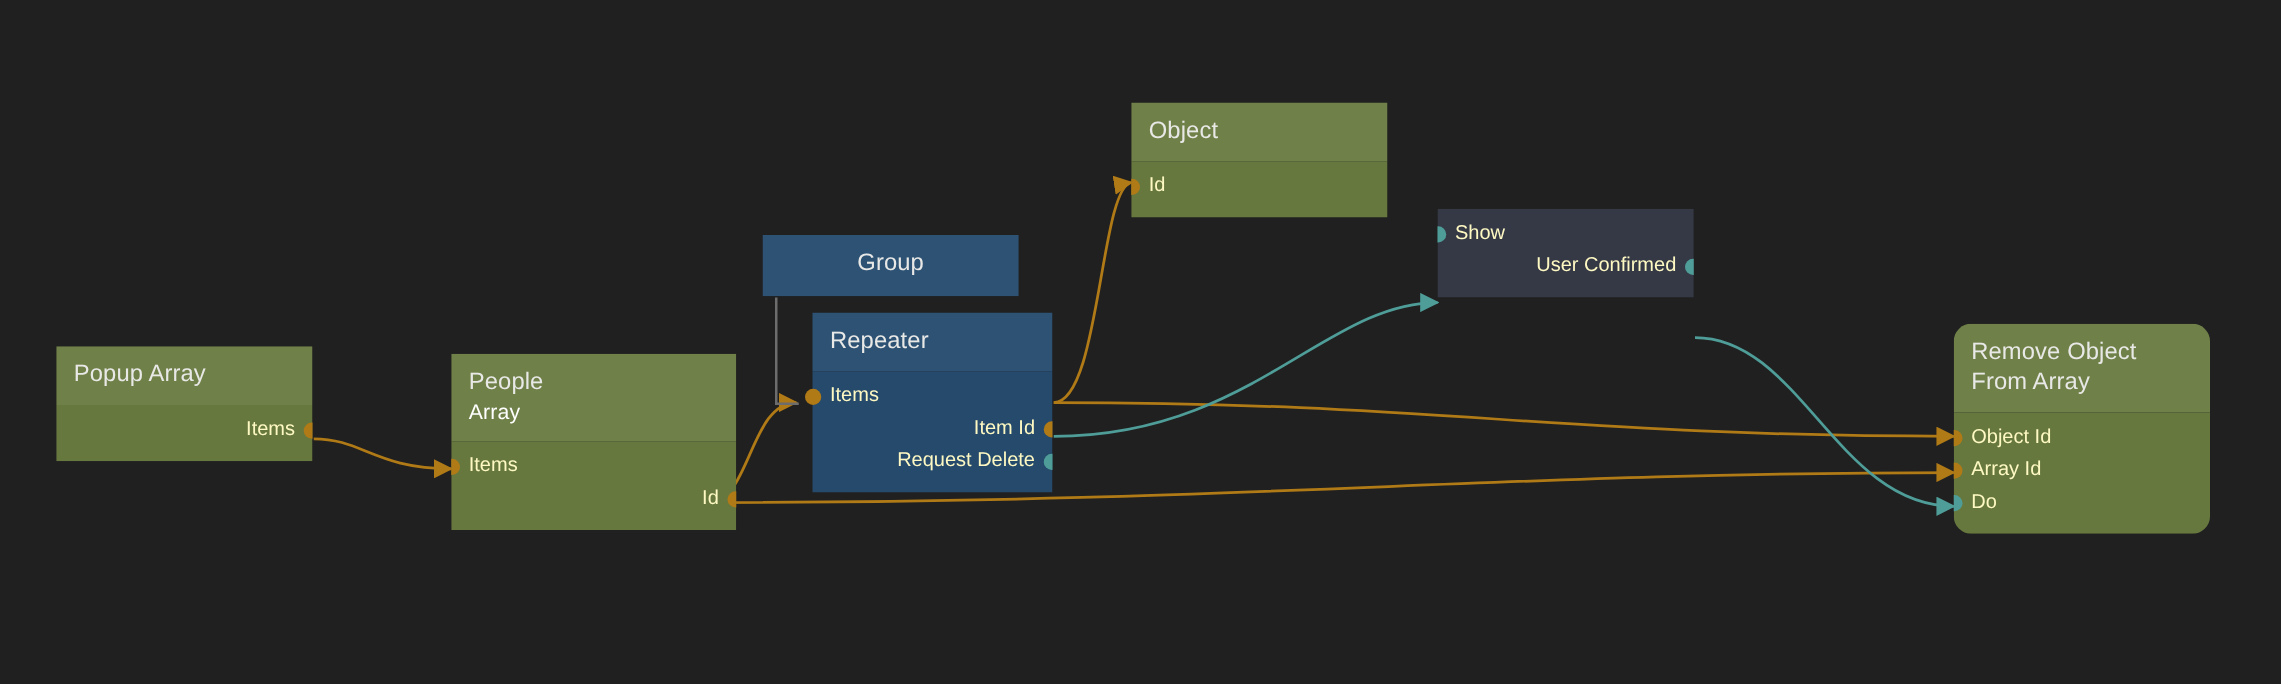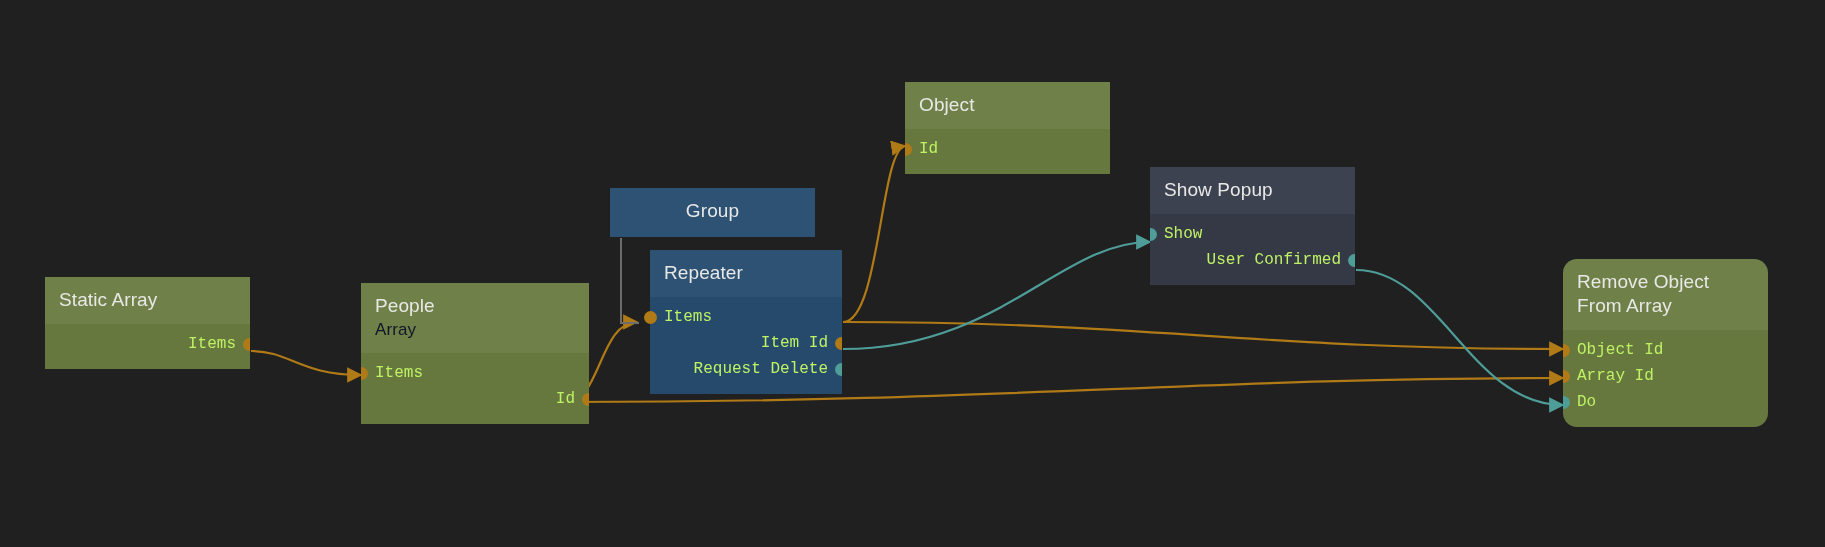--- a/index.html
+++ b/index.html
@@ -37,38 +37,37 @@
   .node-header {
     box-sizing: border-box;
     padding: 11px 14px 12px 14px;
     color: #e8e8e6;
     font-size: 19px;
     line-height: 24px;
     letter-spacing: 0.1px;
   }
   .node-subtitle {
     display: block;
-    color: #0f172a;
+    color: #ffffff;
     font-size: 17px;
     line-height: 22px;
     margin-top: 1px;
   }
   .node-body {
     box-sizing: border-box;
     padding: 7px 0 12px 0;
     position: relative;
   }
   .port-row {
     position: relative;
     height: 26px;
     line-height: 26px;
     font-size: 16px;
-    color: #bef264;
+    color: #fef9c3;
     white-space: nowrap;
-    font-family: Liberation Mono, monospace;
   }
   .port-row.in {
     text-align: left;
     padding-left: 14px;
   }
   .port-row.out {
     text-align: right;
     padding-right: 14px;
   }
   
@@ -122,21 +121,21 @@
         <path d="M 567,402 C 600,402 600,322 637,322" fill="none" stroke-width="2.2" stroke="#b07a16" marker-end="url(#arrow-data)"></path>
         <path d="M 843,322 C 880,322 880,150 905,146" fill="none" stroke-width="2.2" stroke="#b07a16" marker-end="url(#arrow-data)"></path>
         <path d="M 843,322 C 1150,322 1250,349 1563,349" fill="none" stroke-width="2.2" stroke="#b07a16" marker-end="url(#arrow-data)"></path>
         <path d="M 567,402 C 1000,402 1200,378 1563,378" fill="none" stroke-width="2.2" stroke="#b07a16" marker-end="url(#arrow-data)"></path>
         <path d="M 843,349 C 1000,349 1060,242 1150,242" fill="none" stroke-width="2.2" stroke="#4f9d98" marker-end="url(#arrow-event)"></path>
         <path d="M 1356,270 C 1440,270 1470,405 1563,405" fill="none" stroke-width="2.2" stroke="#4f9d98" marker-end="url(#arrow-event)"></path>
       </g>
   </svg>
 
   <div class="node green" id="node-static_array" style="left: 45px; top: 277px; width: 205px;">
-    <div class="node-header" style="min-height: 27px;">Static Array</div>
+    <div class="node-header" style="min-height: 27px;">Popup Array</div>
     <div class="node-body">
       <div class="port-row out">
         <span>Items</span>
         <span class="port-dot right dot-data"></span>
       </div>
     </div>
   </div>
 
   <div class="node green" id="node-people" style="left: 361px; top: 283px; width: 228px;">
     <div class="node-header" style="min-height: 49px;">
@@ -182,21 +181,20 @@
     <div class="node-header" style="min-height: 27px;">Object</div>
     <div class="node-body">
       <div class="port-row in">
         <span class="port-dot left dot-data"></span>
         <span>Id</span>
       </div>
     </div>
   </div>
 
   <div class="node slate" id="node-show_popup" style="left: 1150px; top: 167px; width: 205px;">
-    <div class="node-header" style="min-height: 27px;">Show Popup</div>
     <div class="node-body">
       <div class="port-row in">
         <span class="port-dot left dot-event"></span>
         <span>Show</span>
       </div>
       <div class="port-row out">
         <span>User Confirmed</span>
         <span class="port-dot right dot-event"></span>
       </div>
     </div>

